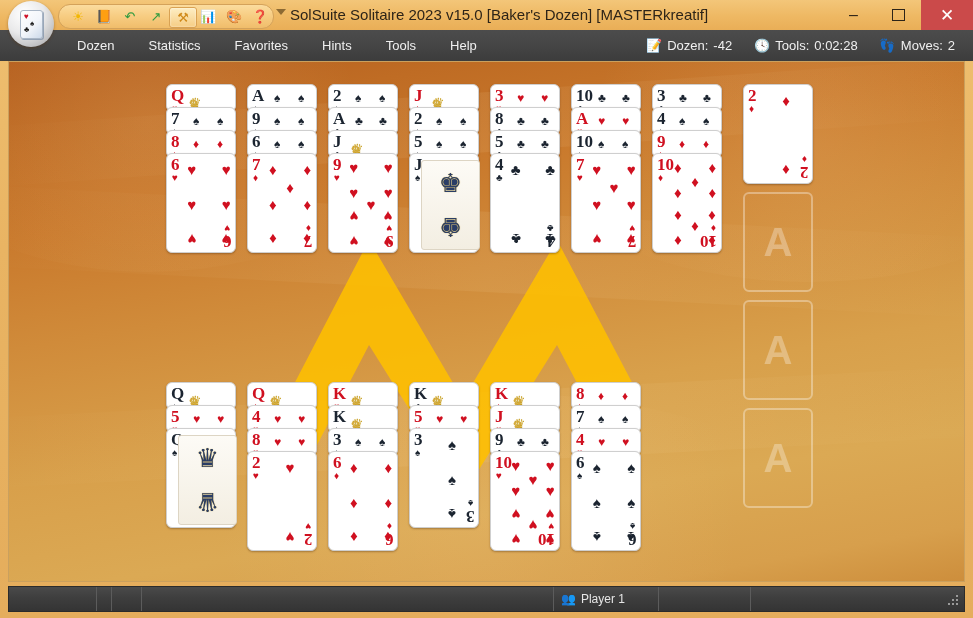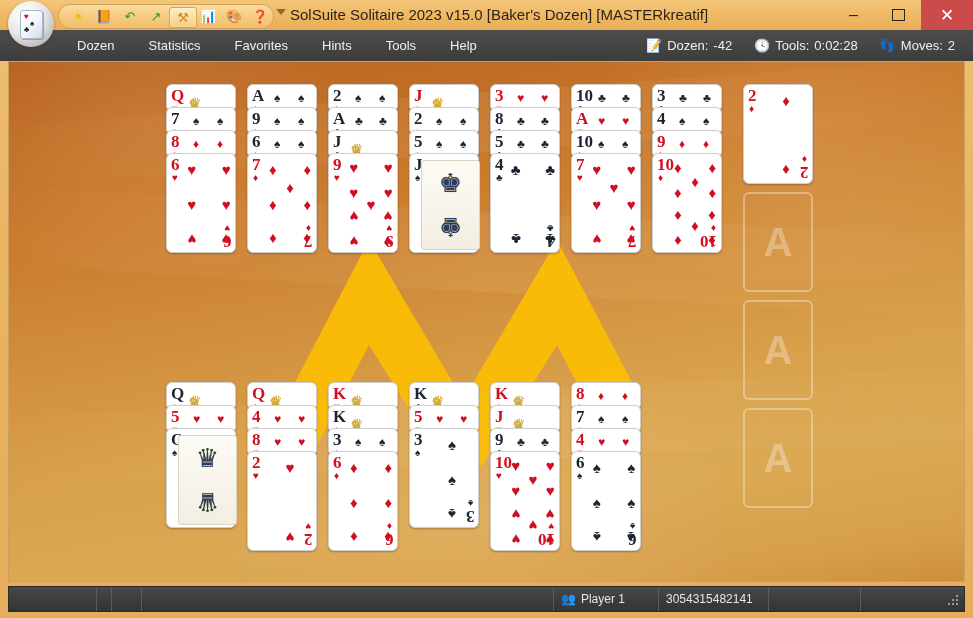--- a/index.html
+++ b/index.html
@@ -741,23 +741,20 @@
       <div class="sb-cell" style="width: 30px; flex: 0 0 30px;">
         <span></span>
       </div>
       <div class="sb-cell" style="width: 412px; flex: 0 0 412px;">
         <span></span>
       </div>
       <div class="sb-cell" style="width: 105px; flex: 0 0 105px;">
         <span style="font-size: 12px;">👥</span>
         <span>Player 1</span>
       </div>
-      <div class="sb-cell" style="width: 110px; flex: 0 0 110px;">
-        <span>3054315482141</span>
-      </div>
       <div class="sb-cell" style="width: 92px; flex: 0 0 92px;">
         <span></span>
       </div>
       <div class="grip">
       <i style="left:9px;top:0px"></i>
         <i style="left:5px;top:4px"></i>
         <i style="left:9px;top:4px"></i>
       <i style="left:1px;top:8px"></i>
         <i style="left:5px;top:8px"></i>
         <i style="left:9px;top:8px"></i>

